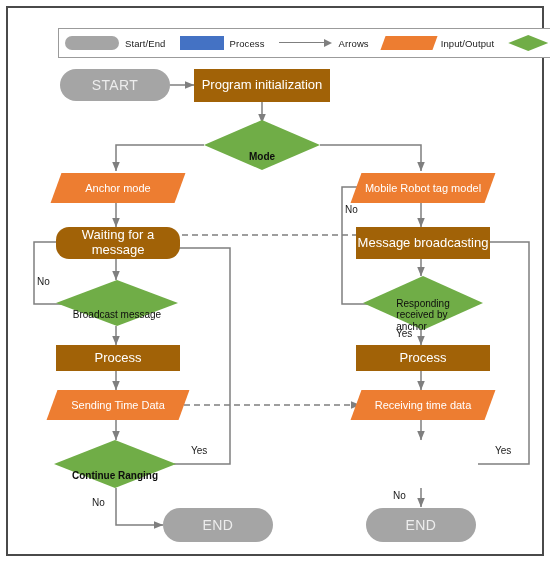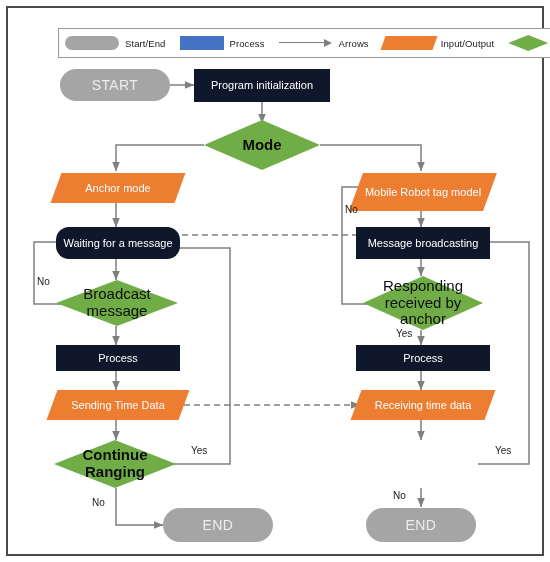--- a/index.html
+++ b/index.html
@@ -60,42 +60,42 @@
   .node{
     position:absolute;box-sizing:border-box;
     display:flex;align-items:center;justify-content:center;
     text-align:center;line-height:1.15;
   }
   .terminal{
     background:#a5a5a5;border-radius:999px;color:#ededed;
     font-size:14px;letter-spacing:.4px;
   }
   .process{
-    background:#0f172a;color:#ffffff;font-size:11px;
+    background:#a16207;color:#ffffff;font-size:13px;
   }
   .io-wrap{position:absolute;}
   .io-wrap .skew{
     position:absolute;left:0;top:0;width:100%;height:100%;
     background:#ed7d31;transform:skewX(-20deg);
   }
   .io-wrap .txt{
     position:absolute;left:0;top:0;width:100%;height:100%;
     display:flex;align-items:center;justify-content:center;
     color:#ffffff;font-size:11px;text-align:center;
   }
   .decision-wrap{position:absolute;}
   .decision-wrap .dia{
     position:absolute;left:0;top:0;width:100%;height:100%;
     background:#70ad47;
     clip-path:polygon(50% 0,100% 50%,50% 100%,0 50%);
   }
   .decision-wrap .txt{
-    position:absolute;left:0;top:0;width:100%;height:100%;
+    position:absolute;left:0;top:12px;width:100%;height:100%;
     display:flex;align-items:center;justify-content:center;
-    color:#0d0d0d;font-size:15px;text-align:center;line-height:1.12;
+    color:#0d0d0d;font-size:10px;text-align:left;line-height:1.12;
     padding:0 4px;box-sizing:border-box;
   }
   .decision-wrap.bold .txt{font-weight:bold;}
 
   
   .edge-label{
     position:absolute;font-size:10px;color:#1a1a1a;
   }
 
   
@@ -199,21 +199,21 @@
     <div class="decision-wrap bold" style="left:196px;top:112px;width:116px;height:50px;">
       <div class="dia"></div>
       <div class="txt">Mode</div>
     </div>
 
     <div class="io-wrap" style="left:48px;top:165px;width:124px;height:30px;">
       <div class="skew"></div>
       <div class="txt">Anchor mode</div>
     </div>
 
-    <div class="io-wrap" style="left:348px;top:165px;width:134px;height:38px;">
+    <div class="io-wrap" style="left:348px;top:165px;width:134px;height:30px;">
       <div class="skew"></div>
       <div class="txt">Mobile Robot tag model</div>
     </div>
 
     <div class="node process" style="left:48px;top:219px;width:124px;height:32px;border-radius:13px;">Waiting for a message</div>
 
     <div class="node process" style="left:348px;top:219px;width:134px;height:32px;">Message broadcasting</div>
 
     <div class="decision-wrap" style="left:48px;top:272px;width:122px;height:46px;">
       <div class="dia"></div>

